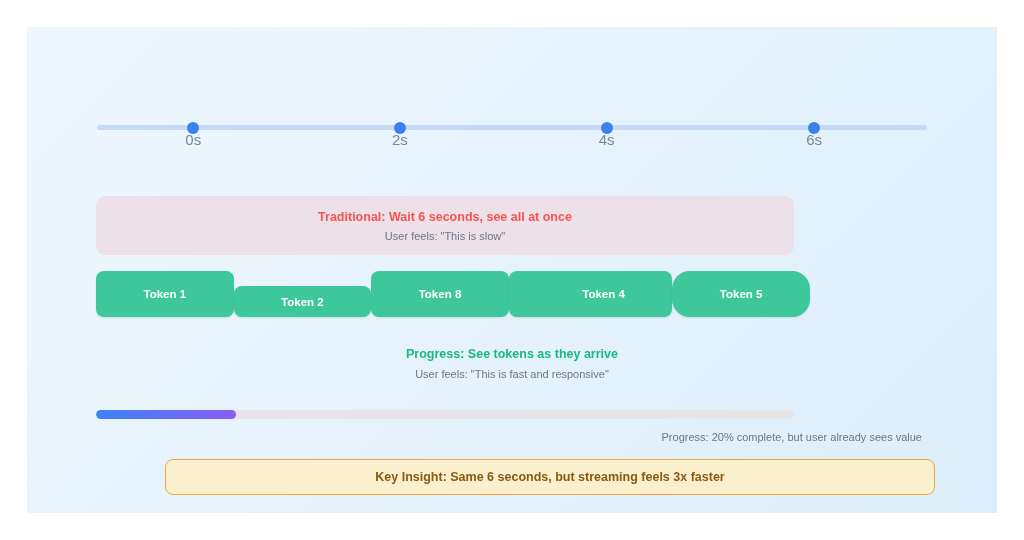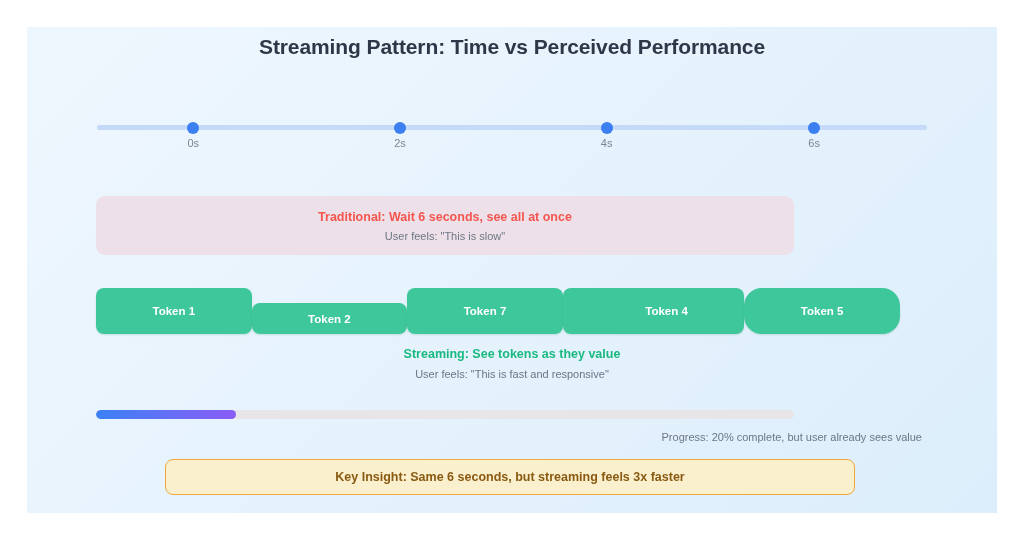--- a/index.html
+++ b/index.html
@@ -64,22 +64,22 @@
     position: absolute;
     top: -3.5px;
     width: 12px;
     height: 12px;
     margin-left: -6px;
     border-radius: 50%;
     background: #3b7ff0;
   }
   .tl-label {
     position: absolute;
-    top: 12px;
-    font-size: 11px;
+    top: 6px;
+    font-size: 15px;
     color: #7b8694;
     transform: translateX(-50%);
     white-space: nowrap;
   }
 
   
   .trad-box {
     position: absolute;
     left: 69px;
     top: 169px;
@@ -100,22 +100,22 @@
   }
   .trad-sub {
     font-size: 11px;
     color: #6b7785;
   }
 
   
   .tokens {
     position: absolute;
     left: 69px;
-    top: 261px;
-    width: 804px;
+    top: 244px;
+    width: 714px;
     height: 46px;
     display: flex;
   }
   .token {
     flex: 1 1 0;
     background: #3ec79a;
     border-radius: 8px;
     display: flex;
     align-items: center;
     justify-content: center;
@@ -168,41 +168,40 @@
     text-align: right;
     font-size: 11px;
     color: #6b7785;
   }
 
   
   .insight {
     position: absolute;
     left: 138px;
     top: 432px;
-    width: 690px;
+    width: 770px;
     height: 36px;
     background: #faf0cd;
     border: 1.5px solid #f0a83c;
     border-radius: 8px;
     display: flex;
     align-items: center;
     justify-content: center;
     font-size: 12.5px;
     font-weight: bold;
     color: #8a5a12;
     box-sizing: border-box;
   }
 </style>
 </head>
 <body>
 
 <div id="stage">
   <div class="panel" style="background: linear-gradient(135deg, rgb(239, 247, 254) 0%, rgb(220, 238, 251) 100%);">
 
-    <div class="title">Streaming Pattern: Time vs Perceived Performance</div>
 
     <div class="timeline">
       <div class="timeline-track" style="background: rgb(196, 218, 248);"></div>
       <div class="tl-node" style="left: 11.6%; background: rgb(59, 127, 240);"></div>
       <div class="tl-node" style="left: 36.5%; background: rgb(59, 127, 240);"></div>
       <div class="tl-node" style="left: 61.4%; background: rgb(59, 127, 240);"></div>
       <div class="tl-node" style="left: 86.4%; background: rgb(59, 127, 240);"></div>
       <div class="tl-label" style="left:11.6%">0s</div>
       <div class="tl-label" style="left:36.5%">2s</div>
       <div class="tl-label" style="left:61.4%">4s</div>
@@ -210,27 +209,27 @@
     </div>
 
     <div class="trad-box" style="background: rgb(238, 224, 232);">
       <div class="trad-title" style="color: rgb(244, 86, 79);">Traditional: Wait 6 seconds, see all at once</div>
       <div class="trad-sub">User feels: "This is slow"</div>
     </div>
 
     <div class="tokens">
       <div class="token" style="background: rgb(62, 199, 154);">Token 1</div>
       <div class="token" style="background: rgb(62, 199, 154); margin-top: 15px;">Token 2</div>
-      <div class="token" style="background: rgb(62, 199, 154);">Token 7</div>
+      <div class="token" style="background: rgb(62, 199, 154);">Token 8</div>
       <div class="token" style="background: rgb(62, 199, 154); padding-left: 26px;">Token 4</div>
       <div class="token" style="background: rgb(62, 199, 154); border-radius: 18px;">Token 5</div>
     </div>
 
     <div class="stream-caption">
-      <div class="stream-title" style="color: rgb(25, 185, 127);">Streaming: See tokens as they value</div>
+      <div class="stream-title" style="color: rgb(25, 185, 127);">Progress: See tokens as they arrive</div>
       <div class="stream-sub">User feels: "This is fast and responsive"</div>
     </div>
 
     <div class="progress-wrap" style="background: rgb(231, 229, 231);">
       <div class="progress-fill" style="width: 20%; background: linear-gradient(90deg, rgb(59, 130, 246) 0%, rgb(139, 92, 246) 100%);"></div>
     </div>
     <div class="progress-caption">Progress: 20% complete, but user already sees value</div>
 
     <div class="insight" style="background: rgb(250, 240, 205); border-color: rgb(240, 168, 60); color: rgb(138, 90, 18);">Key Insight: Same 6 seconds, but streaming feels 3x faster</div>
 

